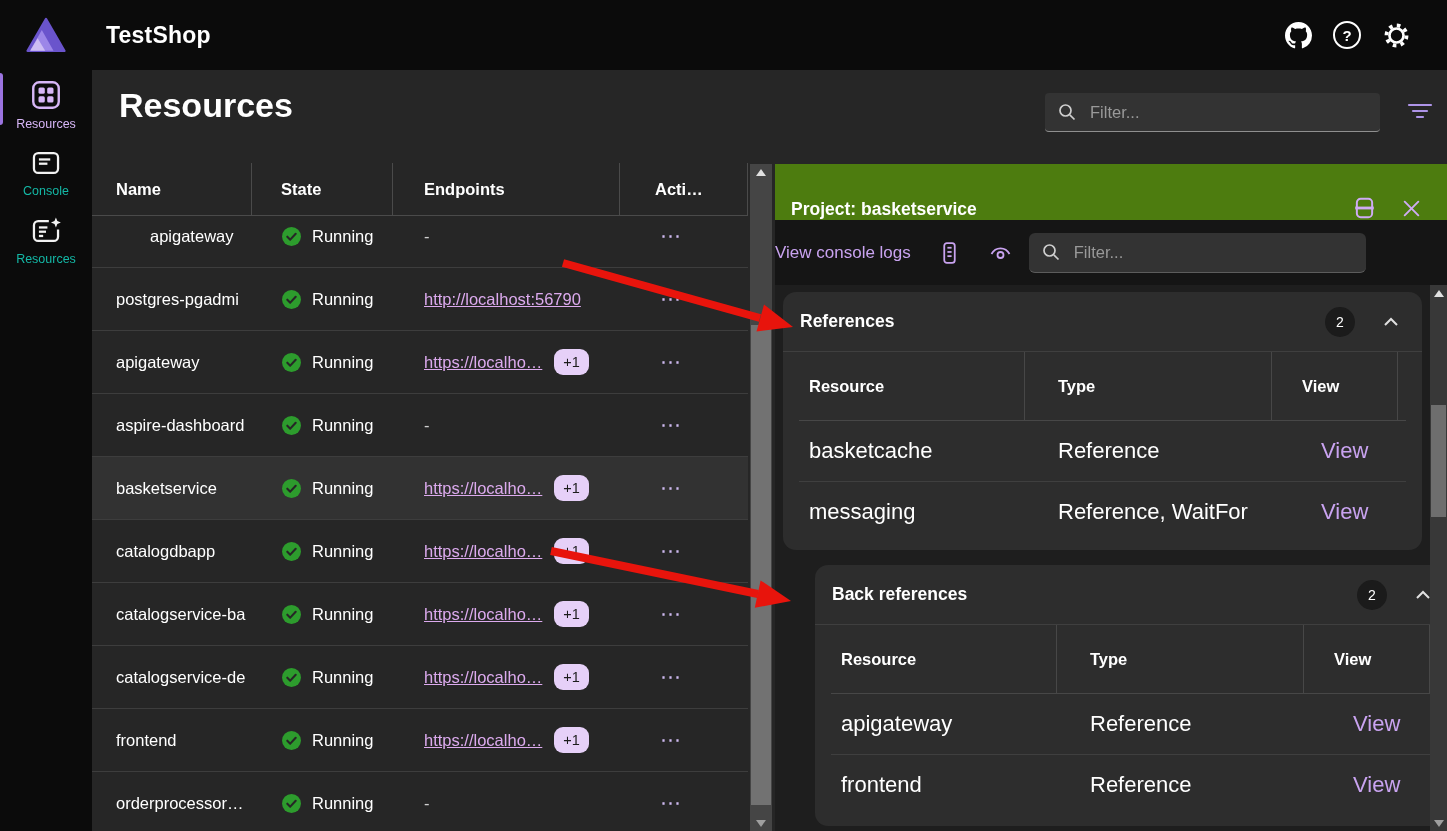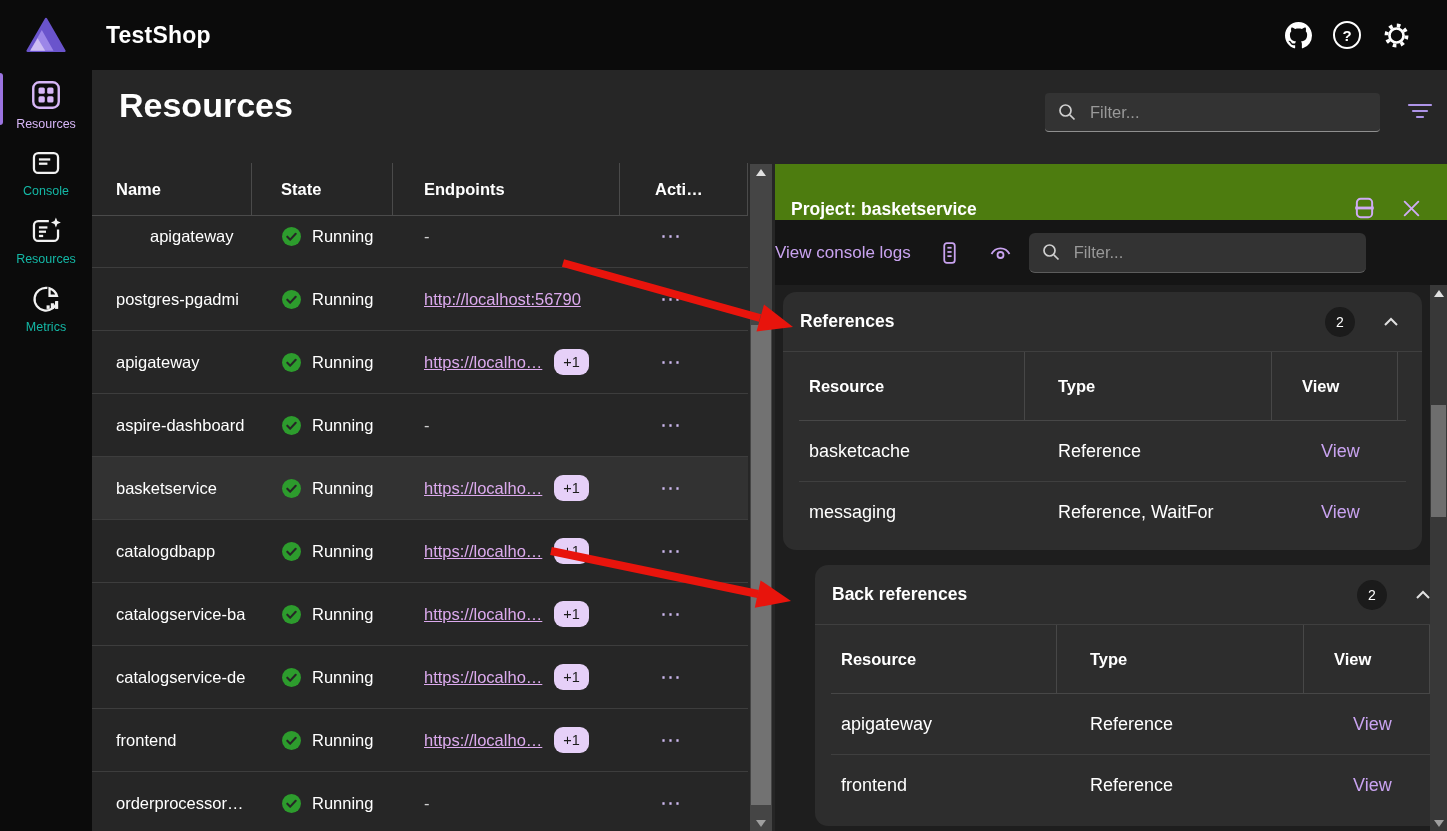--- a/index.html
+++ b/index.html
@@ -93,21 +93,21 @@
   .card-header{height:60px;display:flex;align-items:center;box-sizing:border-box;
     padding:0 22px 0 17px;border-bottom:1px solid #3f3f3f;}
   .card-title{font-size:17.5px;font-weight:700;}
   .count-badge{margin-left:auto;width:30px;height:30px;border-radius:50%;background:#1b1b1b;color:#fff;
     display:flex;align-items:center;justify-content:center;font-size:14px;}
   .chev{margin-left:27px;cursor:pointer;display:flex;}
   .card-table{margin:0 16px;}
   .ct-header{display:grid;grid-template-columns:226px 247px 126px;height:68px;border-bottom:1px solid #474747;}
   .ct-hcell{display:flex;align-items:center;height:100%;box-sizing:border-box;border-right:1px solid #474747;
     font-size:16.5px;font-weight:700;}
-  .ct-row{display:grid;grid-template-columns:226px 247px 126px;height:60px;align-items:center;font-size:18px;}
+  .ct-row{display:grid;grid-template-columns:226px 247px 126px;height:60px;align-items:center;font-size:22px;}
   .ct-row.rsep{border-top:1px solid #3f3f3f;}
   .cc1{padding-left:10px;} .cc2{padding-left:33px;} .cc3{padding-left:30px;}
   .view-link{color:var(--accent);cursor:pointer;text-decoration:none;padding-left:49px;}
 
   
   .arrows{position:absolute;inset:0;z-index:40;pointer-events:none;}
 </style>
 </head>
 <body>
 
@@ -160,30 +160,20 @@
     </div>
     <div class="side-item">
       <svg width="34" height="34" viewBox="0 0 24 24" fill="none" stroke-width="1.6">
         <path d="M20.5 11v5a3 3 0 0 1-3 3h-11a3 3 0 0 1-3-3V8a3 3 0 0 1 3-3H14"></path>
         <line x1="7" y1="9.5" x2="13" y2="9.5"></line>
           <line x1="7" y1="12.5" x2="12" y2="12.5"></line>
           <line x1="7" y1="15.5" x2="10" y2="15.5"></line>
         <path d="M19 2.5l1 2.5 2.5 1-2.5 1-1 2.5-1-2.5-2.5-1 2.5-1z" fill="#f2f2f2" stroke="none"></path>
       </svg>
       <span class="lbl">Resources</span>
-    </div>
-    <div class="side-item">
-      <svg width="34" height="34" viewBox="0 0 24 24" fill="none" stroke-width="1.6">
-        <path d="M19.8 13.5A8 8 0 1 1 13 4.2"></path>
-        <path d="M14.5 4.5a8 8 0 0 1 5.2 5.2h-5.2z"></path>
-        <line x1="13.5" y1="19" x2="13.5" y2="16.5" stroke-width="2.2"></line>
-        <line x1="16.5" y1="19" x2="16.5" y2="15" stroke-width="2.2"></line>
-        <line x1="19.5" y1="19" x2="19.5" y2="13.5" stroke-width="2.2"></line>
-      </svg>
-      <span class="lbl">Metrics</span>
     </div>
   </div>
 
   <div class="main">
     <div class="page-title">Resources</div>
 
     <div class="filter-box main-filter">
       <svg width="20" height="20" viewBox="0 0 20 20" fill="none" stroke="#cfcfcf" stroke-width="1.7">
         <circle cx="8.5" cy="8.5" r="5.5"></circle>
           <line x1="12.8" y1="12.8" x2="17.5" y2="17.5"></line>

